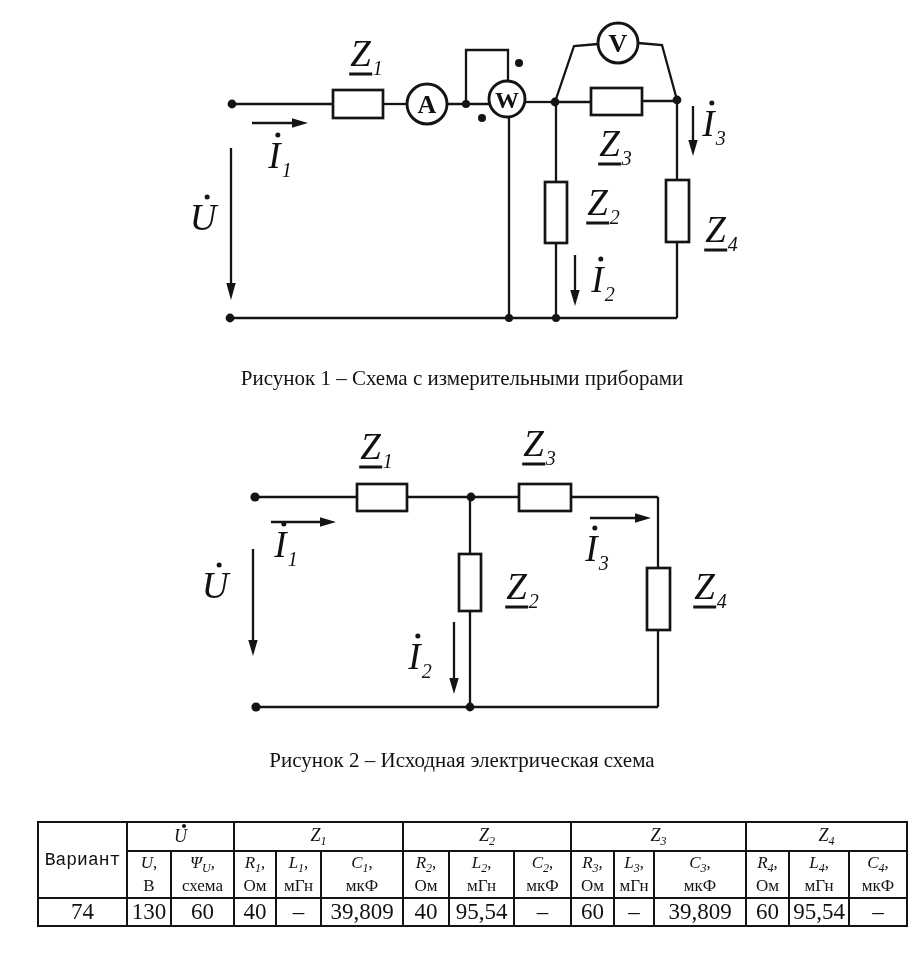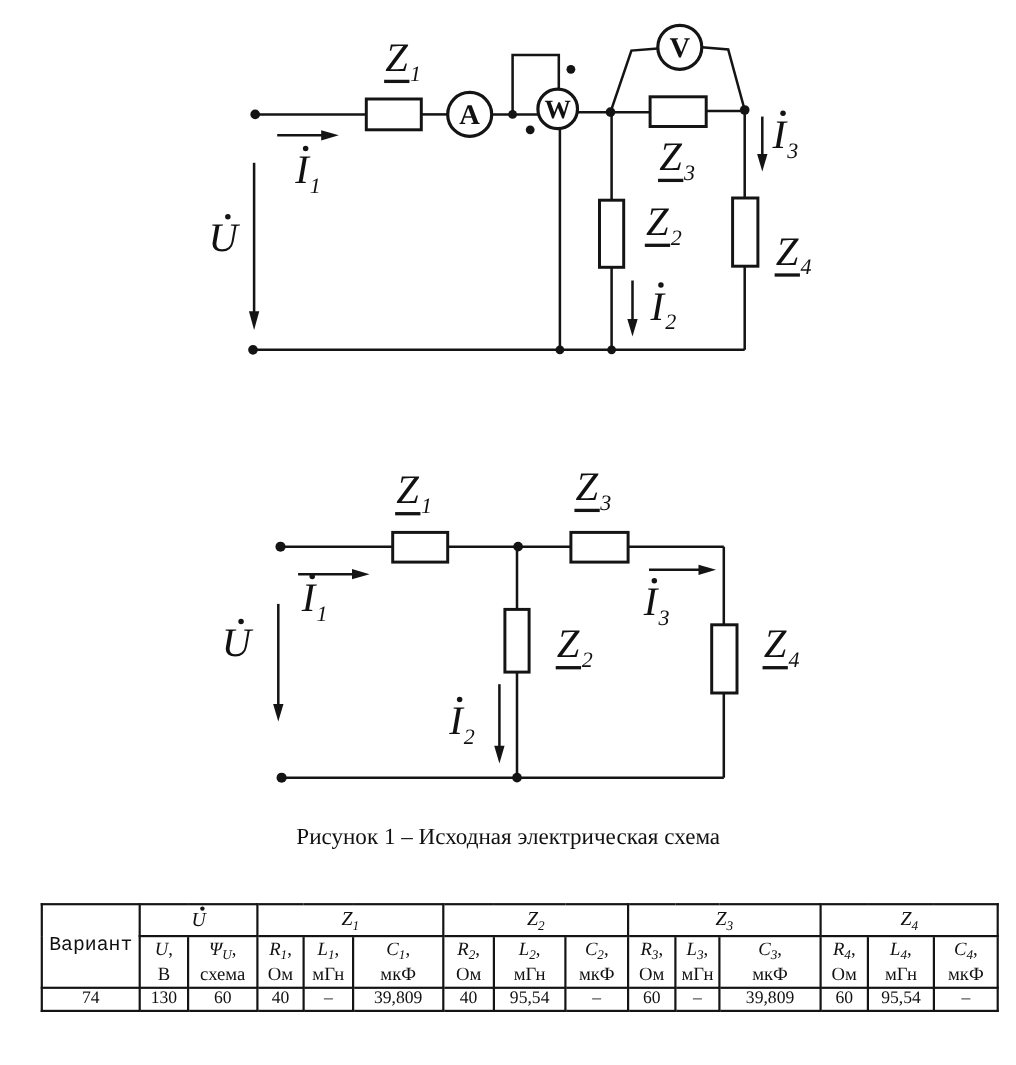--- a/index.html
+++ b/index.html
@@ -22,21 +22,21 @@
   .meter-letter{position:absolute;transform:translate(-50%,-50%);font-weight:bold;
           font-style:normal;font-size:26px;line-height:1;}
   .caption{position:absolute;left:0;width:100%;text-align:center;font-size:21px;}
 
   table.vtable{position:absolute;left:37px;top:821px;width:869px;border-collapse:collapse;
           table-layout:fixed;background:#fff;}
   table.vtable td{border:2px solid #141414;text-align:center;vertical-align:middle;
           padding:0;font-size:17px;line-height:1.15;}
   tr.grow td{height:27px;font-size:18px;}
   tr.srow td{height:45px;}
-  tr.vrow td{height:19px;font-size:16px;}
+  tr.vrow td{height:19px;font-size:23px;}
   td.corner{vertical-align:top;padding-top:4px;font-size:18px;font-family:Liberation Mono, monospace;}
   .tsym{font-style:italic;position:relative;display:inline-block;}
   .tsym.overdot::after{content:"";position:absolute;width:4px;height:4px;border-radius:50%;
           background:#141414;top:-2px;left:58%;}
   .tsub{font-size:12px;font-style:italic;vertical-align:-4px;}
   .unit{font-style:normal;}
 </style>
 </head>
 <body>
 
@@ -151,31 +151,32 @@
 
   <div class="clabel" style="left:366px;top:56px;"><span class="sym underline">Z</span><span class="sub">1</span></div>
   <div class="clabel" style="left:615px;top:146px;"><span class="sym underline">Z</span><span class="sub">3</span></div>
   <div class="clabel" style="left:603px;top:205px;"><span class="sym underline">Z</span><span class="sub">2</span></div>
   <div class="clabel" style="left:721px;top:232px;"><span class="sym underline">Z</span><span class="sub">4</span></div>
   <div class="clabel" style="left:280px;top:158px;"><span class="sym overdot">I</span><span class="sub">1</span></div>
   <div class="clabel" style="left:603px;top:282px;"><span class="sym overdot">I</span><span class="sub">2</span></div>
   <div class="clabel" style="left:714px;top:126px;"><span class="sym overdot">I</span><span class="sub">3</span></div>
   <div class="clabel" style="left:203px;top:217px;"><span class="sym overdot">U</span></div>
 
+  <div class="caption" style="top:366px;">Рисунок 1 – Схема с измерительными приборами</div>
 
   <div class="clabel" style="left:376px;top:449px;"><span class="sym underline">Z</span><span class="sub">1</span></div>
   <div class="clabel" style="left:539px;top:446px;"><span class="sym underline">Z</span><span class="sub">3</span></div>
   <div class="clabel" style="left:522px;top:589px;"><span class="sym underline">Z</span><span class="sub">2</span></div>
   <div class="clabel" style="left:710px;top:589px;"><span class="sym underline">Z</span><span class="sub">4</span></div>
   <div class="clabel" style="left:286px;top:547px;"><span class="sym overdot">I</span><span class="sub">1</span></div>
   <div class="clabel" style="left:420px;top:659px;"><span class="sym overdot">I</span><span class="sub">2</span></div>
   <div class="clabel" style="left:597px;top:551px;"><span class="sym overdot">I</span><span class="sub">3</span></div>
   <div class="clabel" style="left:215px;top:585px;"><span class="sym overdot">U</span></div>
 
-  <div class="caption" style="top:748px;">Рисунок 1 – Исходная электрическая схема</div>
+  <div class="caption" style="top:748px;">Рисунок 2 – Исходная электрическая схема</div>
 
   <table class="vtable">
     <colgroup>
       <col style="width:89px">
         <col style="width:44px">
         <col style="width:63px">
       <col style="width:42px">
         <col style="width:45px">
         <col style="width:82px">
       <col style="width:46px">

